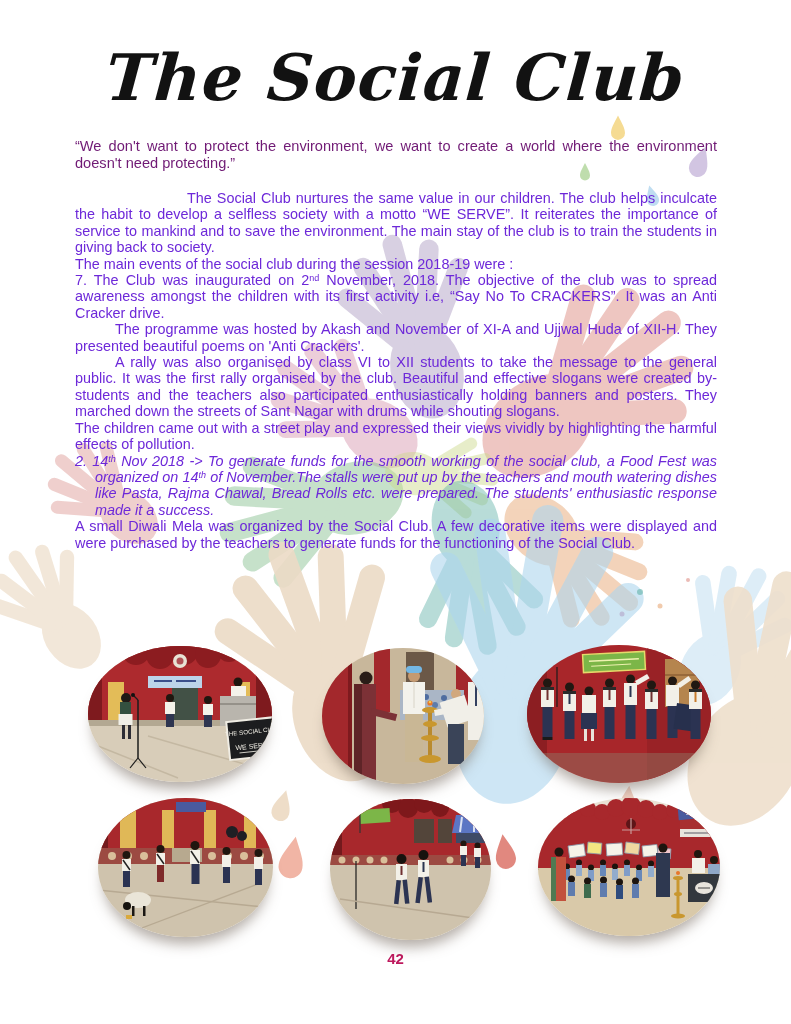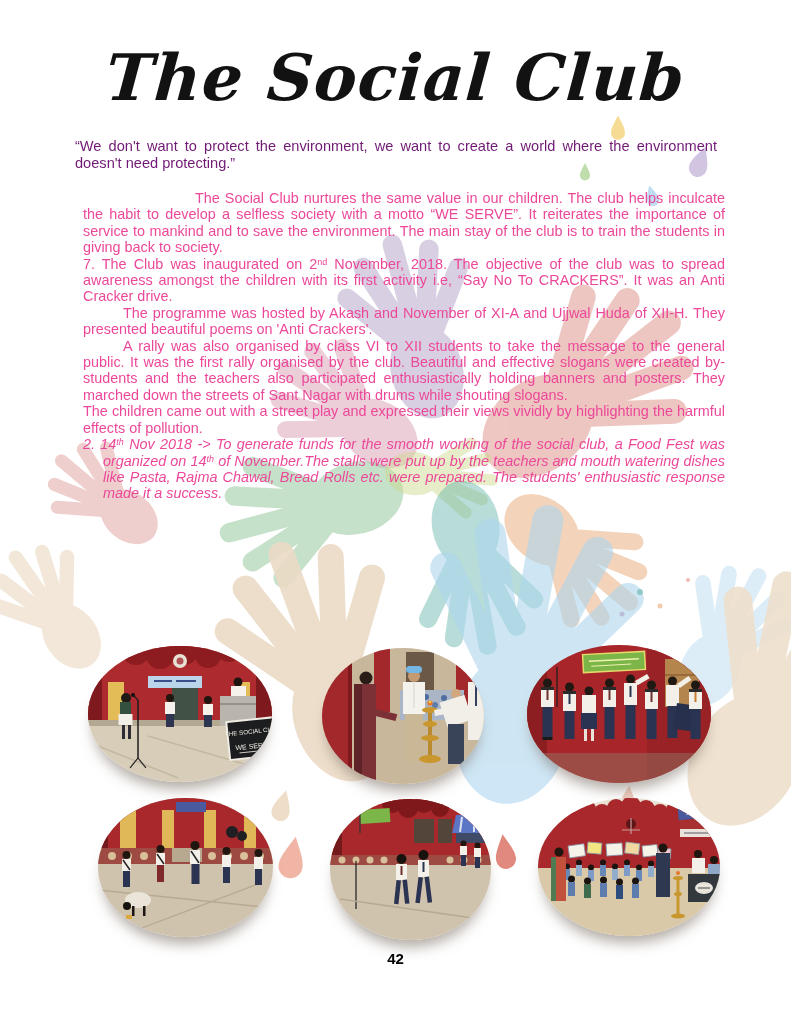--- a/index.html
+++ b/index.html
@@ -14,42 +14,42 @@
     position:absolute; left:0; top:46px; width:791px; text-align:center;
     font-family:"DejaVu Serif", serif; font-style:italic; font-weight:bold;
     font-size:64px; line-height:1; color:#121212; letter-spacing:1px;
     transform:skewX(-4deg); z-index:2; margin:0;
   }
   .quote{
     position:absolute; left:75px; top:138px; width:642px; z-index:2; margin:0;
     font-size:14.6px; line-height:17px; text-align:justify; color:#701a75;
   }
   .body-text{
-    position:absolute; left:83px; top:190px; width:642px; z-index:2;
-    font-size:14.4px; line-height:16.4px; text-align:justify; color:#ec4899;
+    position:absolute; left:75px; top:190px; width:642px; z-index:2;
+    font-size:14.4px; line-height:16.4px; text-align:justify; color:#6d28d9;
   }
   .bp{margin:0; padding:0;}
   .ind-xl{text-indent:112px;}
   .ind-s{text-indent:40px;}
   .hang{padding-left:20px; text-indent:-20px;font-style:italic;}
   .sup{font-size:9px; vertical-align:4px; line-height:0;margin-top:8px;}
   .photo{
     position:absolute; border-radius:50%; overflow:hidden; z-index:3;
     box-shadow:0 12px 13px -5px rgba(105,92,80,.5);
   }
   .photo svg{display:block; width:100%; height:100%;}
   #photo-1{left:88px;  top:646px; width:184px; height:136px;}
   #photo-2{left:322px; top:648px; width:162px; height:136px;}
   #photo-3{left:527px; top:645px; width:184px; height:138px;}
   #photo-4{left:98px;  top:798px; width:175px; height:139px;}
   #photo-5{left:330px; top:799px; width:161px; height:141px;}
   #photo-6{left:538px; top:798px; width:182px; height:138px;}
   .page-number{
     position:absolute; left:0; top:950px; width:791px; text-align:center;
-    font-size:15px; font-weight:bold; color:#000000; z-index:2;
+    font-size:15px; font-weight:bold; color:#be185d; z-index:2;
   }
 </style>
 </head>
 <body>
 
 <div class="page">
 
   <svg class="watermark" viewBox="0 0 791 1024" xmlns="http://www.w3.org/2000/svg">
     <defs>
       <g id="hand">
@@ -94,25 +94,27 @@
     <circle cx="688" cy="580" r="2" fill="#de8e85" opacity="0.6"></circle>
   </svg>
 
   <div class="content">
     <h1 class="title">The Social Club</h1>
 
     <p class="quote">“We don't want to protect the environment, we want to create a world where the environment doesn't need protecting.”</p>
 
     <div class="body-text">
       <p class="bp ind-xl">The Social Club nurtures the same value in our children. The club helps inculcate the habit to develop  a selfless society with a motto “WE SERVE”. It reiterates the importance of service to mankind and to save the environment. The main stay of the club is to train the students in giving back to  society.</p>
+      <p class="bp">The main events of the social club during the session 2018-19 were :</p>
       <p class="bp"><span>7. The Club was inaugurated on 2</span><sup class="sup">nd</sup><span> November, 2018. The objective of the club was to spread awareness amongst the children  with its first activity i.e, “Say No To CRACKERS”. It was an Anti Cracker drive.</span></p>
       <p class="bp ind-s">The programme was hosted by Akash and November of XI-A and Ujjwal Huda of XII-H. They presented  beautiful poems on 'Anti Crackers'.</p>
       <p class="bp ind-s">A rally was also organised by class VI to XII students to take the message to the general public. It was the first rally organised by the club. Beautiful and effective slogans were created by- students and the teachers also participated enthusiastically holding banners and posters. They marched down the streets of Sant Nagar with drums while  shouting slogans.</p>
       <p class="bp">The children came out with a street play and expressed their views vividly by highlighting the harmful effects of pollution.</p>
       <p class="bp hang"><span>2. 14</span><sup class="sup">th</sup><span> Nov 2018 -&gt; To generate funds for the smooth working of the social club, a Food Fest was organized on 14</span><sup class="sup">th</sup><span> of November.The stalls were put up by the teachers and mouth watering dishes like Pasta, Rajma Chawal, Bread Rolls etc. were prepared. The students' enthusiastic response made it a success.</span></p>
+      <p class="bp">A small Diwali Mela was organized by the Social Club. A few decorative items were displayed and were purchased by the teachers to generate funds for the functioning of the Social Club.</p>
     </div>
 
     <div class="photo" id="photo-1">
       <svg viewBox="0 0 184 136" xmlns="http://www.w3.org/2000/svg">
         <rect width="184" height="136" fill="#d8cdb9"></rect>
         <rect x="0" y="0" width="184" height="74" fill="#ad2a2e"></rect>
         <rect x="0" y="0" width="14" height="74" fill="#7e1a1e"></rect>
         <rect x="168" y="0" width="16" height="74" fill="#7e1a1e"></rect>
         <circle cx="48" cy="5" r="14" fill="#8c1c20"></circle>
           <circle cx="72" cy="9" r="14" fill="#8c1c20"></circle>

